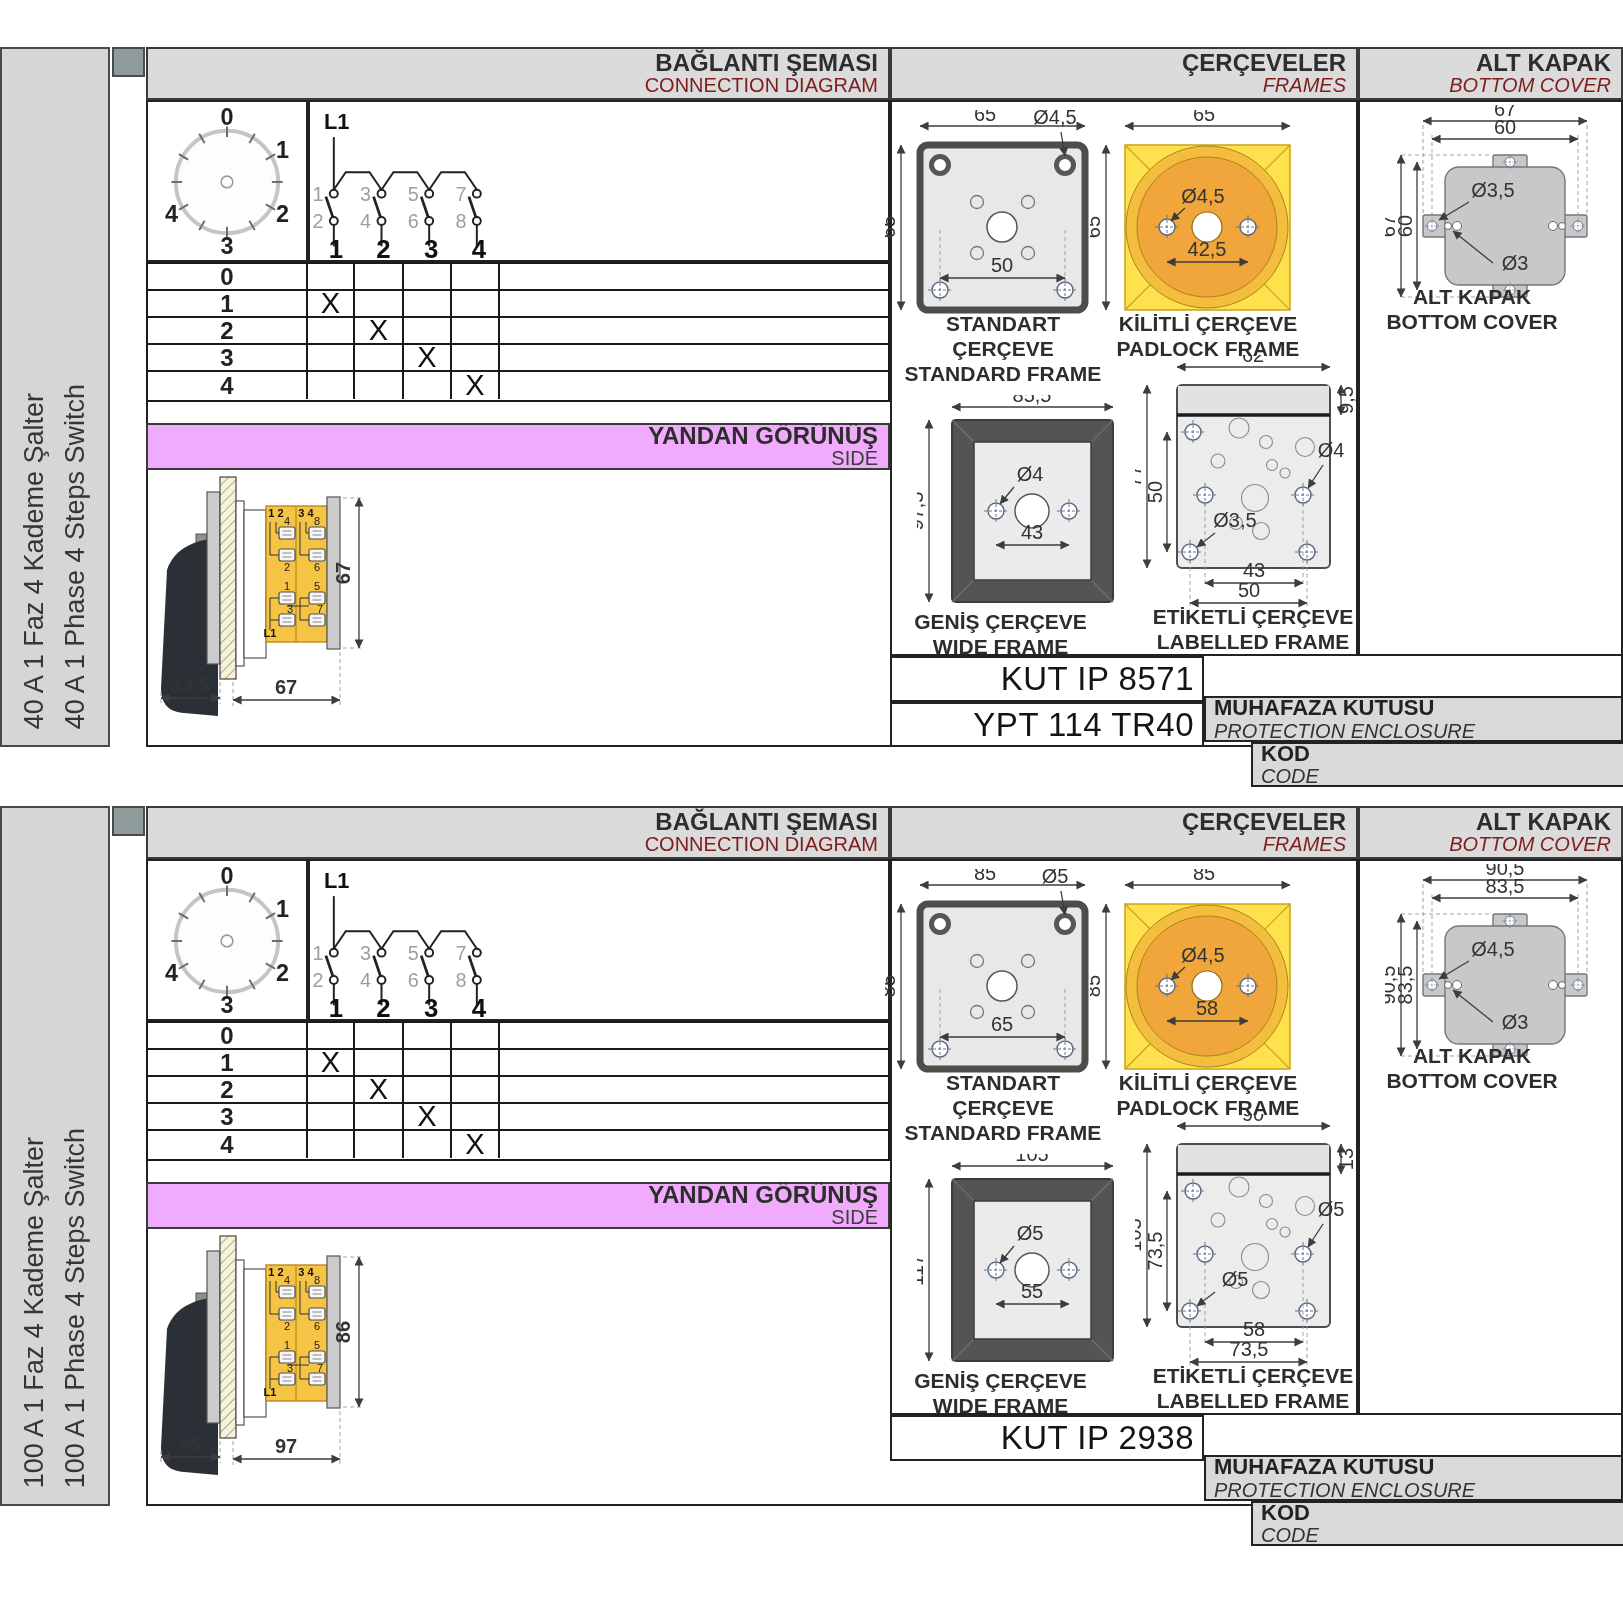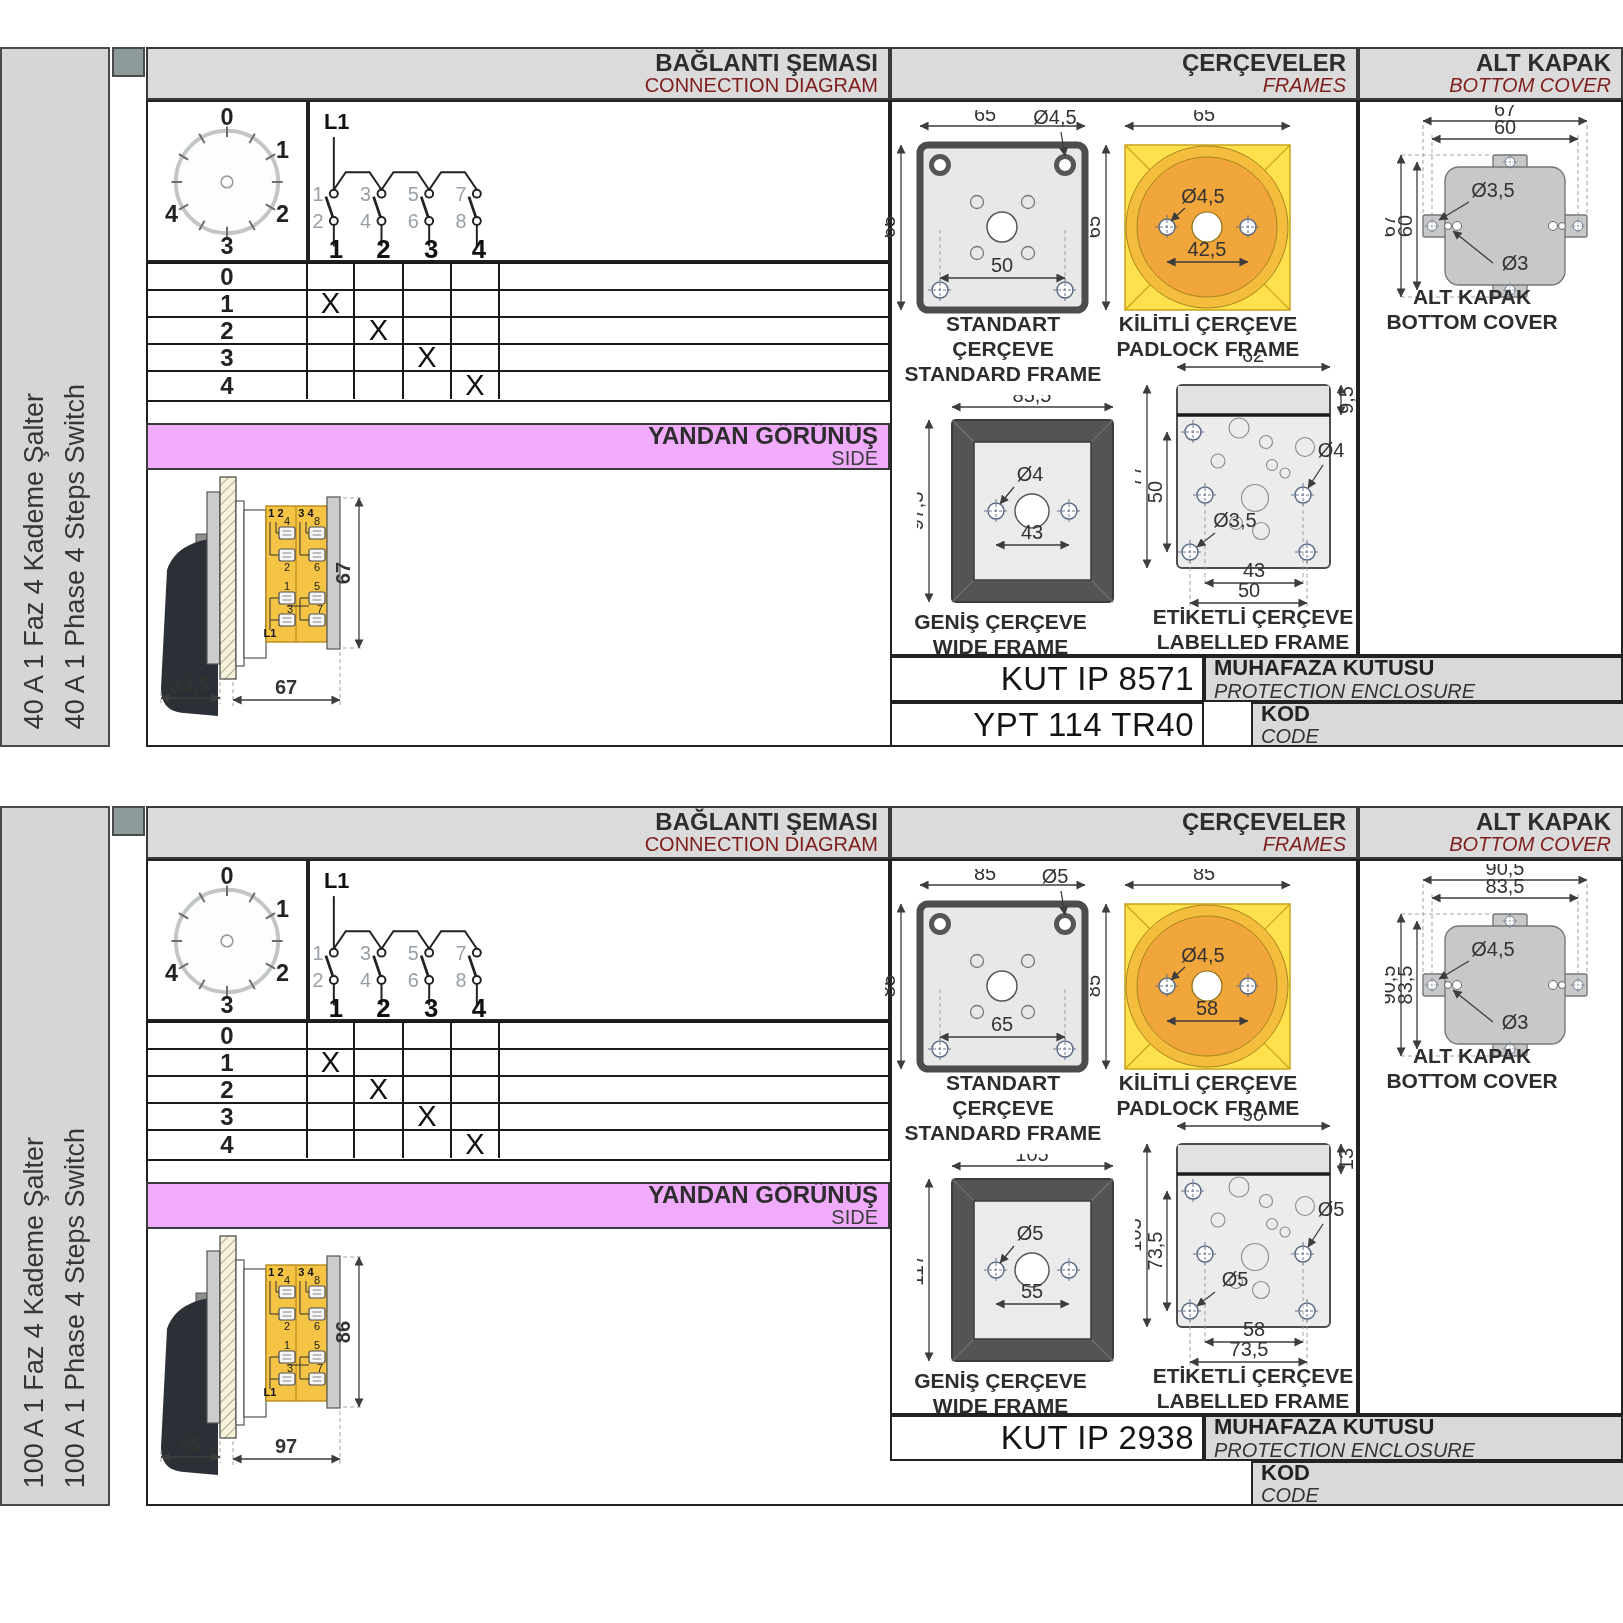--- a/index.html
+++ b/index.html
@@ -44,21 +44,21 @@
   
   .cap{position:absolute;text-align:center;font-weight:bold;font-size:21px;color:#2d2d2d;line-height:1.18;}
   .cap.std{left:898px;top:265px;width:210px;}
   .cap.pad{left:1103px;top:265px;width:210px;}
   .cap.wid{left:903px;top:563px;width:195px;}
   .cap.lab{left:1140px;top:558px;width:226px;}
   .cap.cov{left:1372px;top:238px;width:200px;}
   
   .codeval{background:#fff;border:2px solid #222;display:flex;align-items:center;justify-content:flex-end;
            padding-right:8px;font-size:33px;color:#141414;letter-spacing:0.5px;}
-  .codelab{background:#d9d9d9;border:2px solid #222;display:flex;flex-direction:column;justify-content:center;padding-left:8px;}
+  .codelab{background:#d9d9d9;border:2px solid #222;display:flex;flex-direction:column;justify-content:center;padding-left:8px;margin-top:40px;}
   .codelab .l1{font-weight:bold;font-size:22px;color:#222;line-height:1.05;}
   .codelab .l2{font-style:italic;font-size:20px;color:#333;line-height:1.1;}
   .cv1{left:890px;top:609px;width:314px;height:46px;}
   .cl1{left:1204px;top:609px;width:419px;height:46px;}
   .cv2{left:890px;top:655px;width:314px;height:45px;}
   .cl2{left:1251px;top:655px;width:419px;height:45px;}
   
   .svgstd{left:885px;top:63px;}
   .svgpad{left:1090px;top:63px;}
   .svgwid{left:917px;top:348px;}

